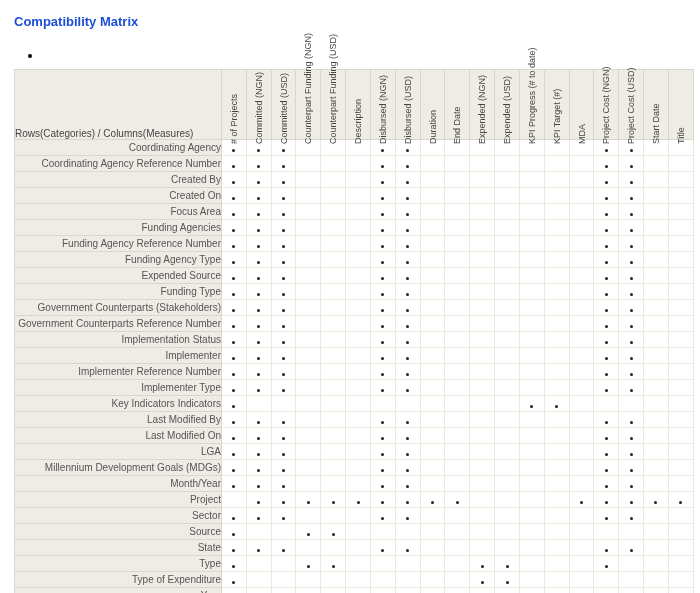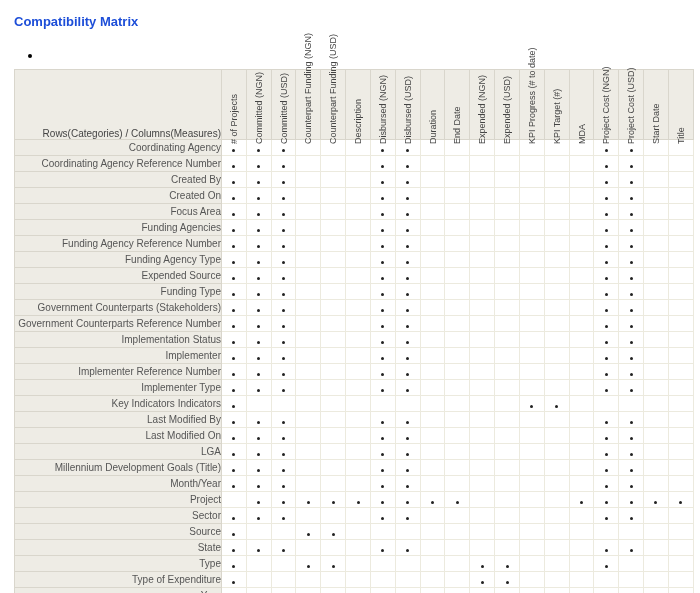--- a/index.html
+++ b/index.html
@@ -42,21 +42,21 @@
     padding: 0;
   }
   th.corner {
     width: 200px;
     height: 70px;
     background: #eeece5;
     border: 1px solid #d9d6cc;
     font-weight: normal;
     font-size: 10px;
     color: #444;
-    text-align: right;
+    text-align: left;
     vertical-align: bottom;
     padding: 0 0 6px 8px;
   }
   th.colhead {
     width: 24px;
     height: 70px;
     background: #eeece5;
     border: 1px solid #d9d6cc;
     vertical-align: bottom;
     padding-bottom: 4px;
@@ -605,21 +605,21 @@
         <td class="cell"></td>
         <td class="cell"></td>
         <td class="cell"></td>
         <td class="cell"></td>
         <td class="cell"><span class="dot"></span></td>
         <td class="cell"><span class="dot"></span></td>
         <td class="cell"></td>
         <td class="cell"></td>
       </tr>
       <tr>
-        <td class="rowhead">Millennium Development Goals (Title)</td>
+        <td class="rowhead">Millennium Development Goals (MDGs)</td>
         <td class="cell"><span class="dot"></span></td>
         <td class="cell"><span class="dot"></span></td>
         <td class="cell"><span class="dot"></span></td>
         <td class="cell"></td>
         <td class="cell"></td>
         <td class="cell"></td>
         <td class="cell"><span class="dot"></span></td>
         <td class="cell"><span class="dot"></span></td>
         <td class="cell"></td>
         <td class="cell"></td>

